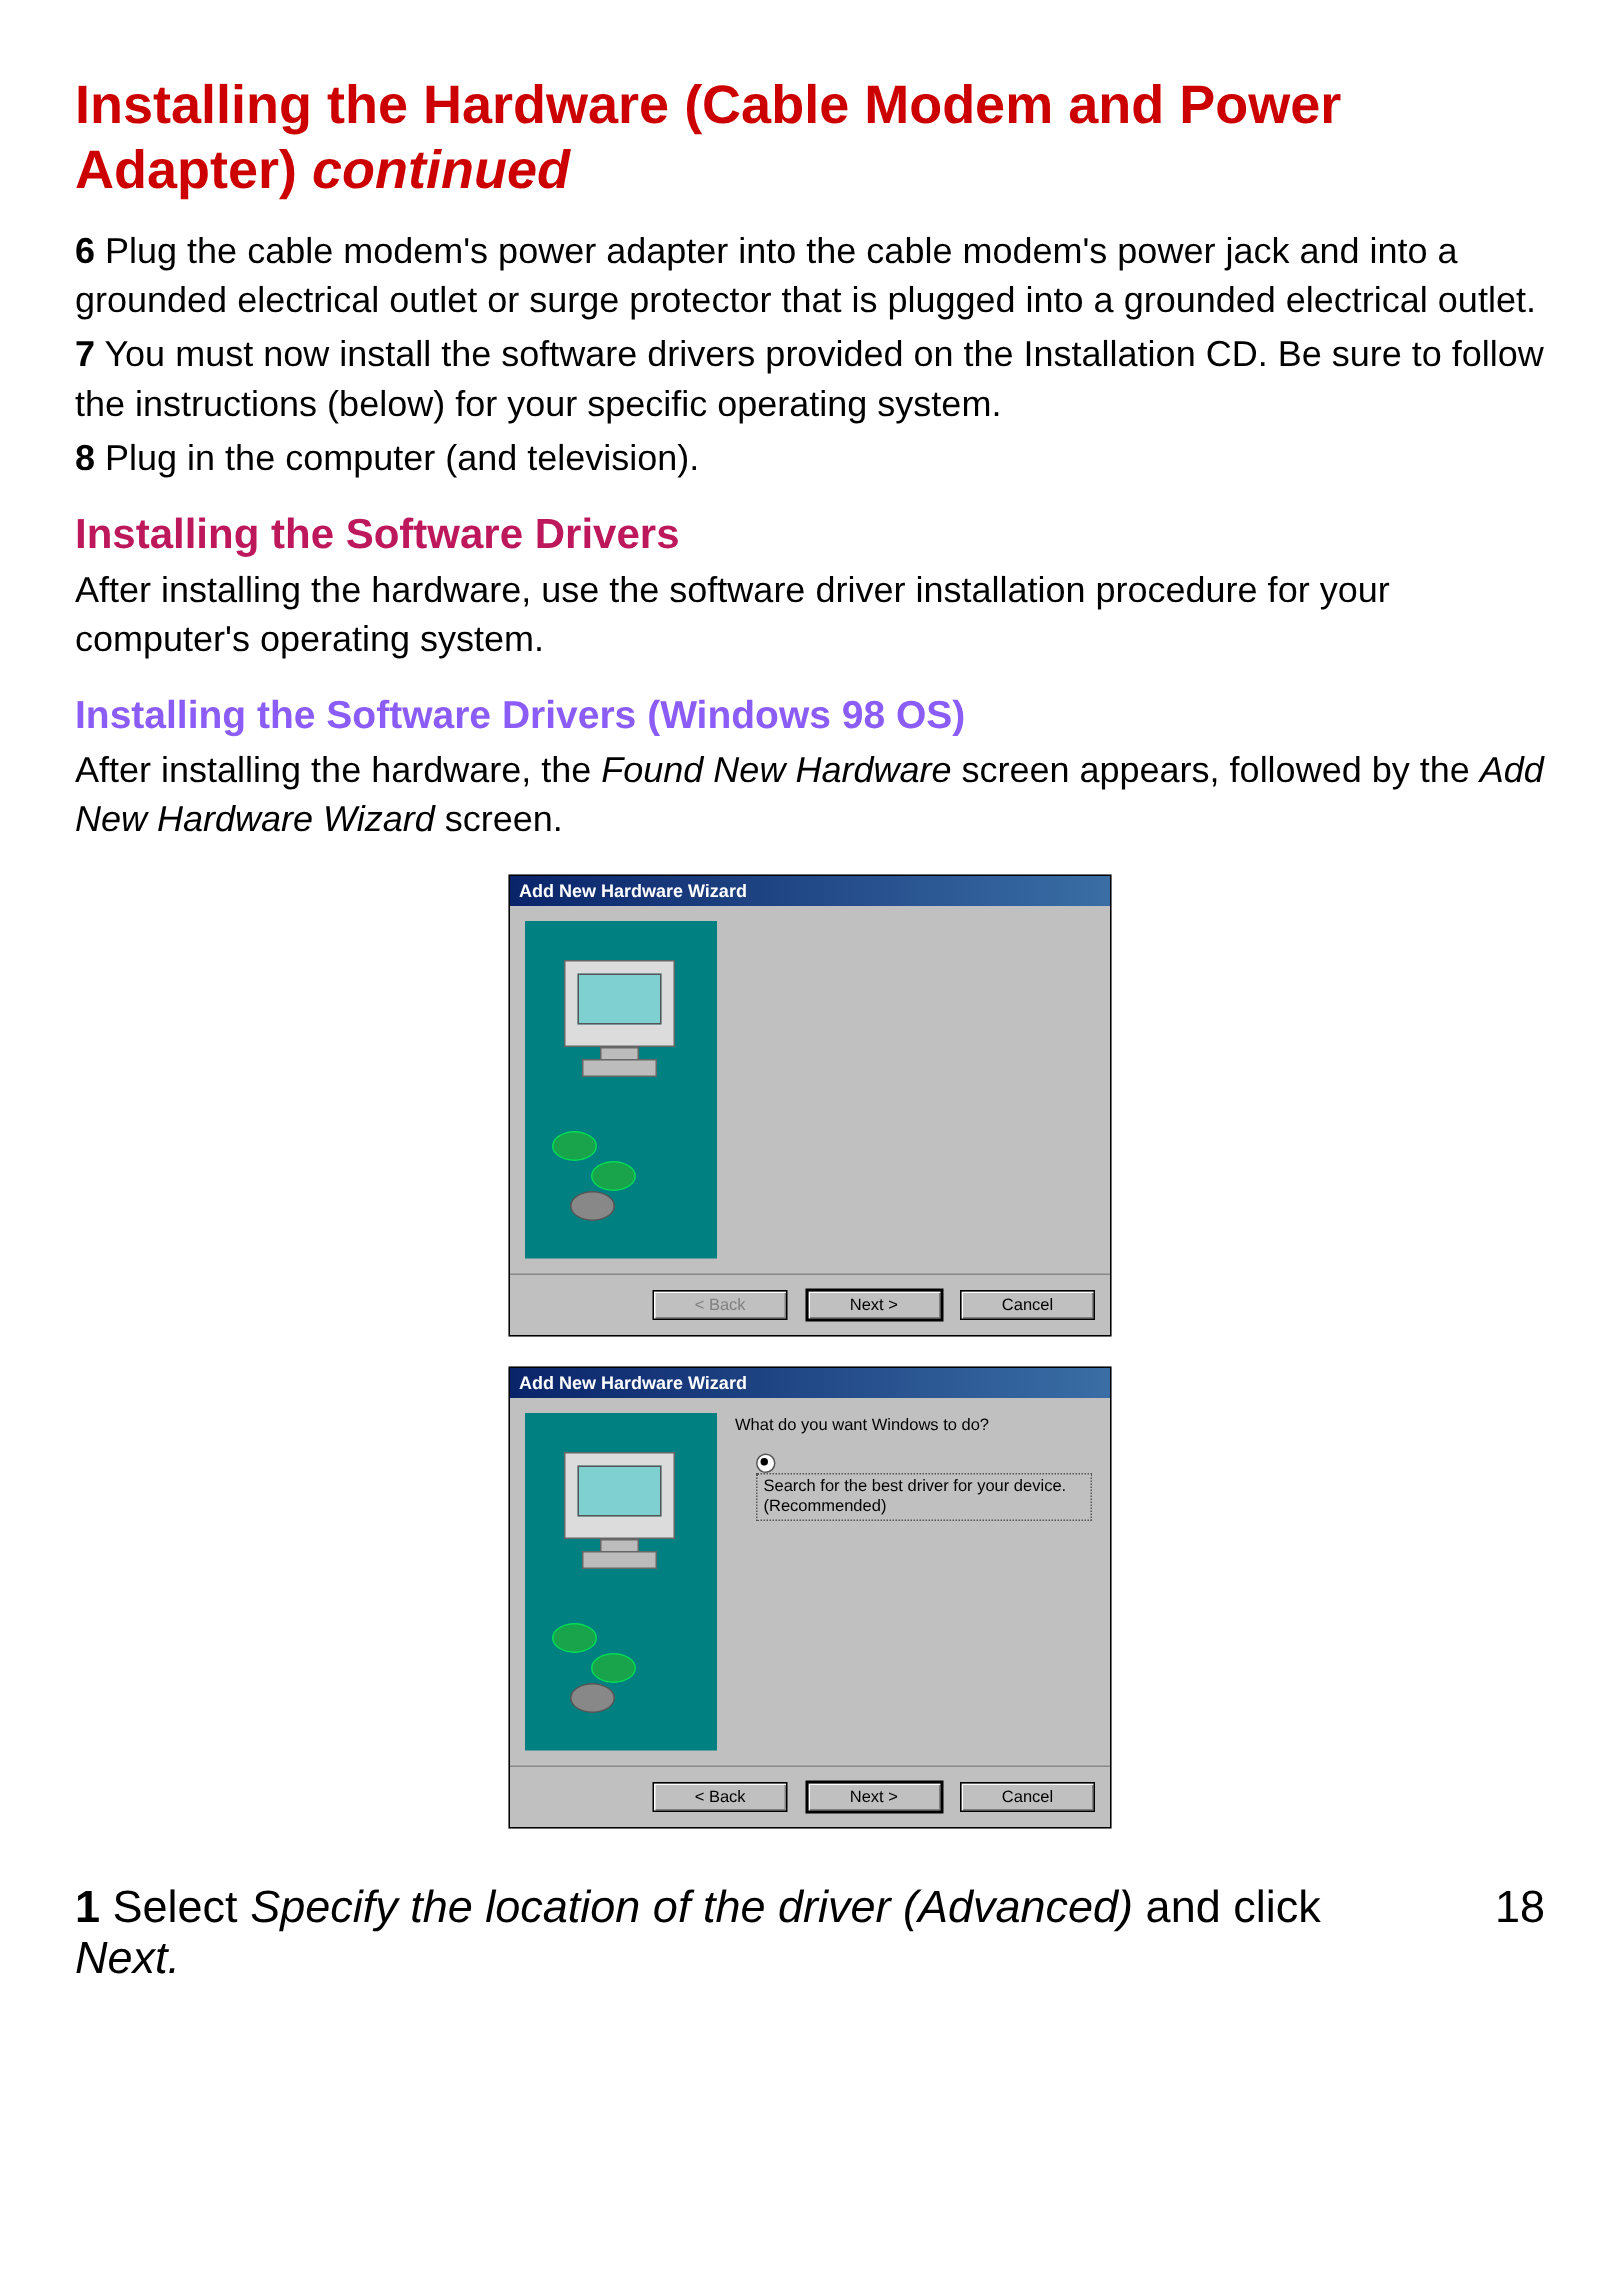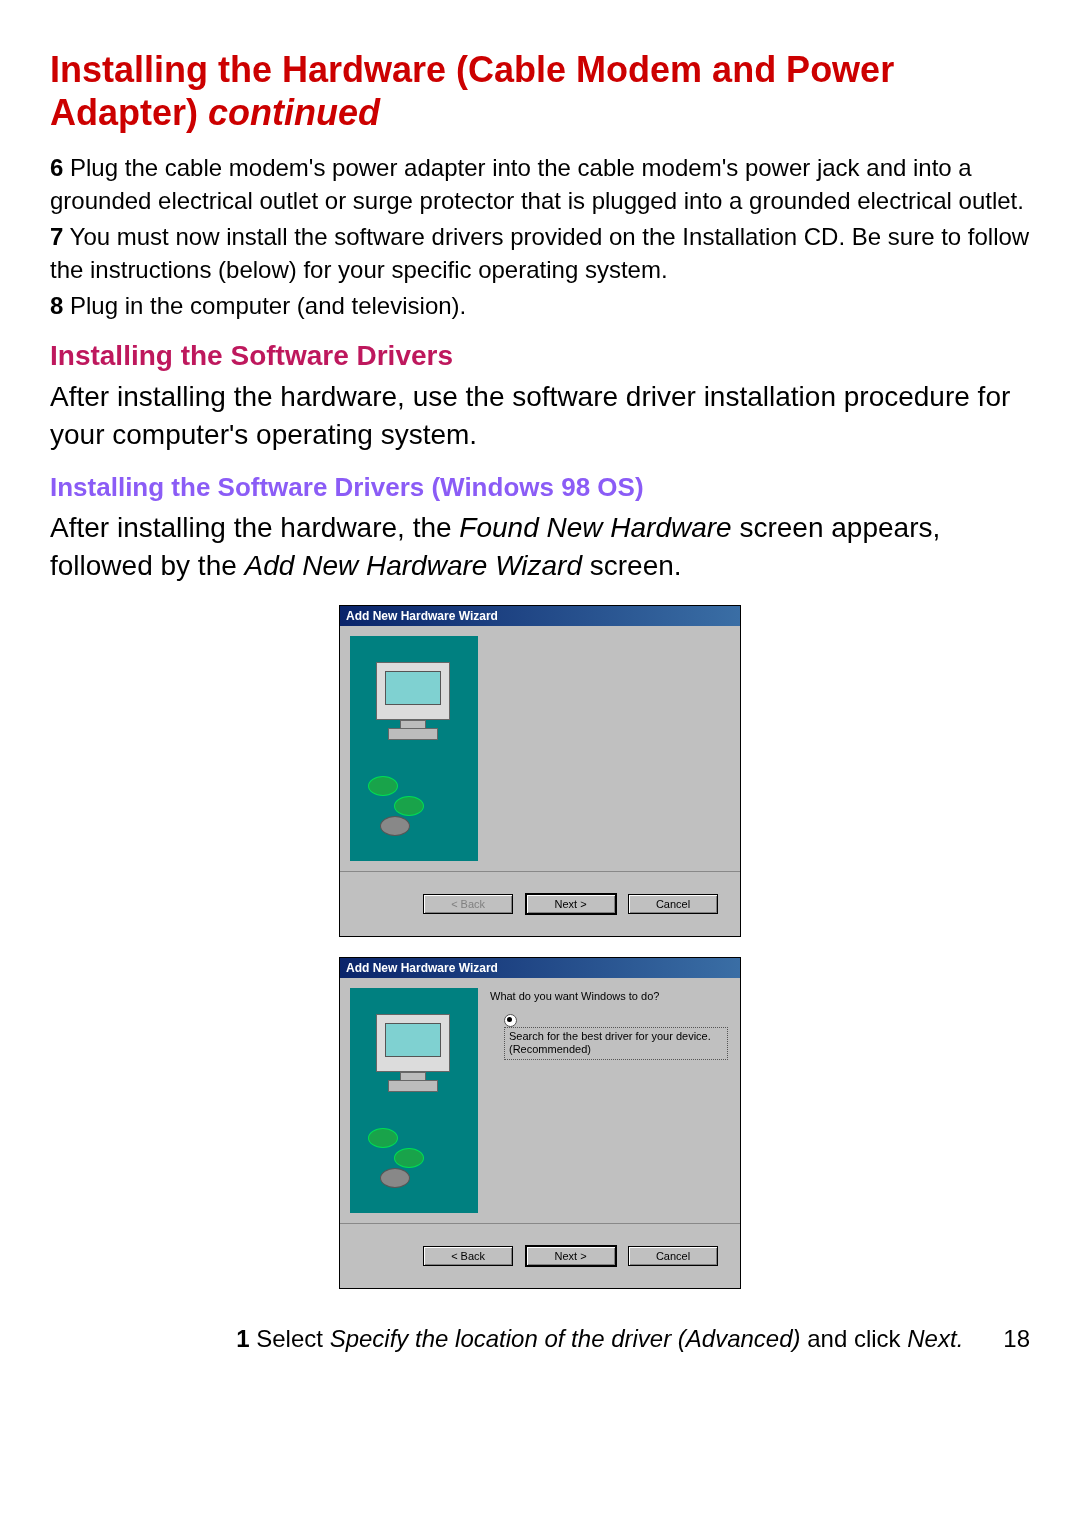--- a/index.html
+++ b/index.html
@@ -31,21 +31,21 @@
     font-weight: bold;
     margin: 18px 0 6px 0;
   }
   .step {
     font-size: 24px;
     line-height: 1.35;
     margin: 0 0 4px 0;
   }
   .step .num { font-weight: bold; }
   p.body {
-    font-size: 28px;
+    font-size: 24px;
     line-height: 1.35;
     margin: 0 0 4px 0;
   }
   .italic { font-style: italic; }
   .dialogs { text-align: center; margin-top: 20px; }
   .dialog {
     display: inline-block;
     width: 400px;
     border: 1px solid #000;
     background: #c0c0c0;
@@ -95,38 +95,38 @@
   .radio-row { margin: 4px 0 8px 14px; display:flex; align-items:flex-start;flex-direction:column; }
   .radio-dot {
     width:11px; height:11px; border:1px solid #555; border-radius:50%; background:#fff;
     margin:1px 6px 0 0; flex:none; position:relative;
   }
   .radio-dot.sel::after{ content:""; position:absolute; top:2px; left:2px; width:5px; height:5px; background:#000; border-radius:50%;}
   .radio-text { font-size:11px; line-height:1.2; }
   .radio-box { border:1px dotted #555; padding:2px 4px; display:inline-block;}
   .btn-row {
     border-top: 1px solid #888;
-    padding: 22px;
+    padding: 10px;
     text-align: right;
   }
   .winbtn {
     display: inline-block;
     min-width: 72px;
     font-size: 11px;
     text-align: center;
     padding: 3px 8px;
     background: #c0c0c0;
     border: 1px solid #000;
     box-shadow: inset 1px 1px #fff, inset -1px -1px #808080;
     margin-left: 8px;
   }
   .winbtn.disabled { color: #808080; }
   .winbtn.default { border: 1px solid #000; box-shadow: 0 0 0 1px #000, inset 1px 1px #fff, inset -1px -1px #808080; }
   .pagefoot {
-    font-size: 24px;
+    font-size: 30px;
     margin-top: 16px;
     display:flex;
     justify-content: flex-end;
     align-items: baseline;
     gap: 40px;
   }
 </style>
 </head>
 <body>
 

